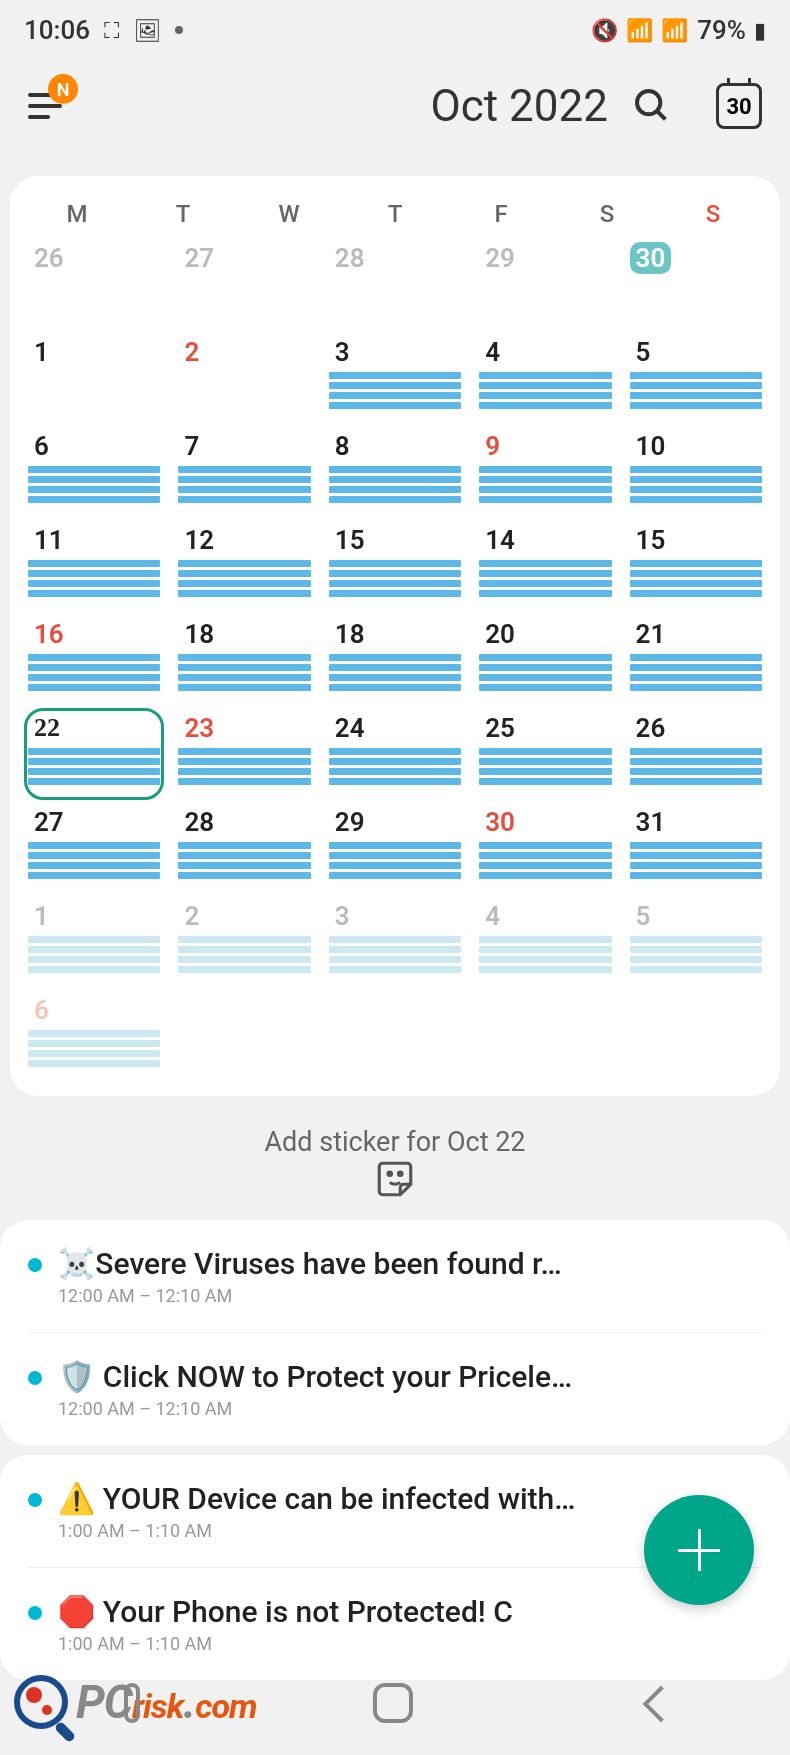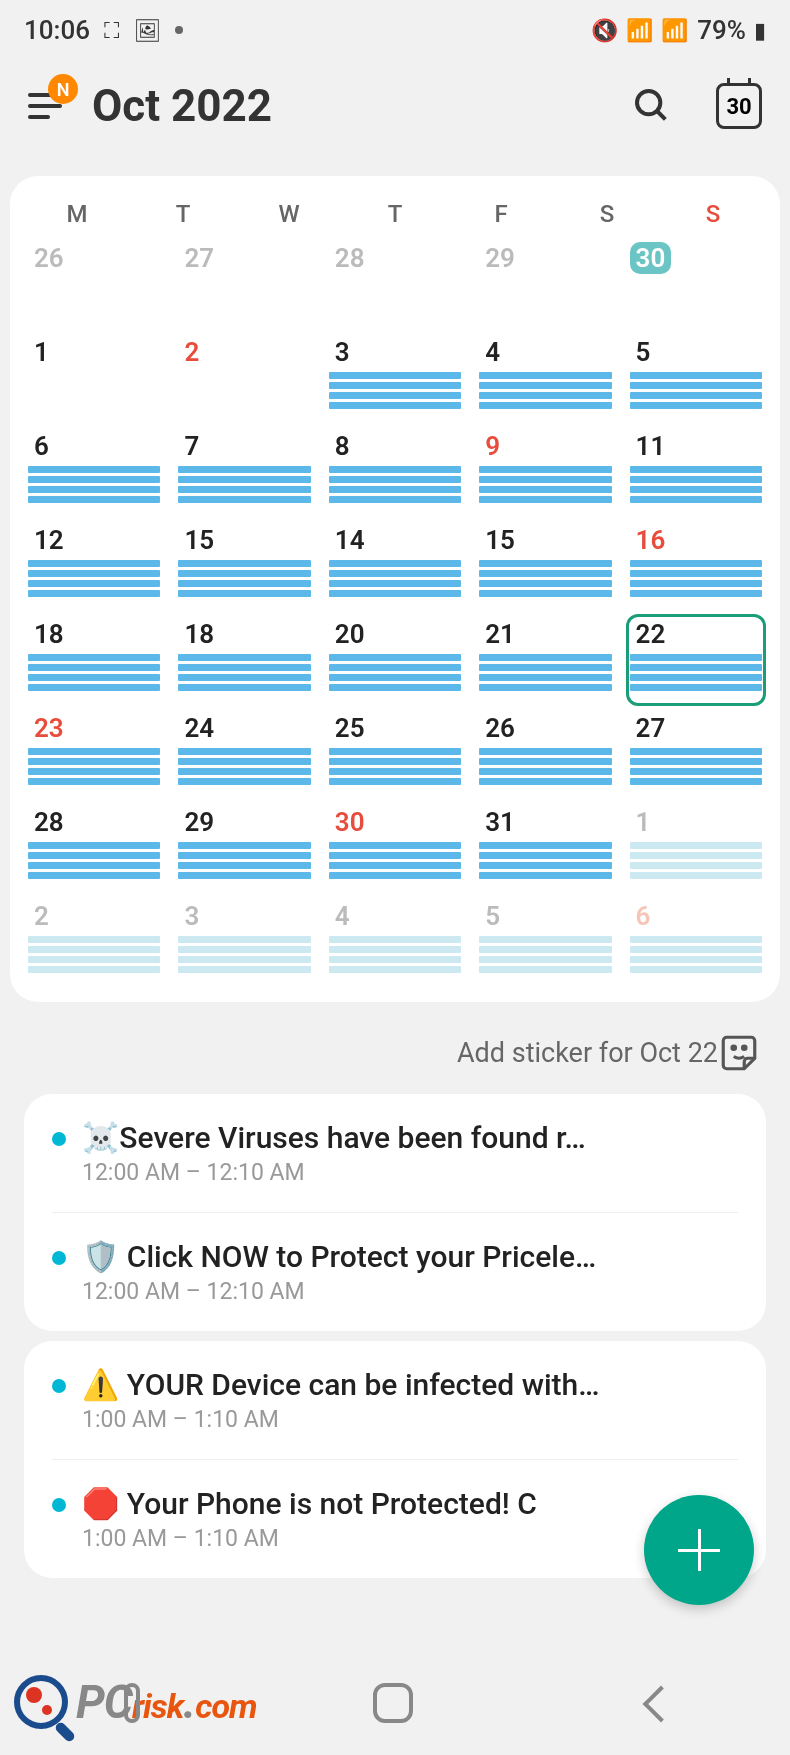--- a/index.html
+++ b/index.html
@@ -63,23 +63,24 @@
   color: white;
   border-radius: 50%;
   display: flex;
   align-items: center;
   justify-content: center;
   font-size: 18px;
   font-weight: 600;
 }
 .month-title {
   font-size: 44px;
-  font-weight: 700;
+  font-weight: 400;
   color: #333;
   flex: 1;
+  text-align: right;
 }
 .search-icon-svg { width: 40px; height: 40px; cursor: pointer; margin-right: 20px; }
 .today-icon {
   width: 46px;
   height: 46px;
   border: 3px solid #333;
   border-radius: 8px;
   display: flex;
   align-items: center;
   justify-content: center;
@@ -139,54 +140,56 @@
 .day-cell.prev .day-num, .day-cell.next .day-num { color: #bbb; }
 .day-cell.sunday .day-num { color: #e74c3c; }
 .day-cell.next.sunday .day-num { color: #f5c6b8; }
 .day-cell.today .day-num {
   background: #6cc5c5;
   color: white;
   border-radius: 10px;
 }
 .day-cell.selected {
   border: 3px solid #1a9e7a;
-  border-radius: 12px;
+  border-radius: 19px;
   padding: 1px 1px 7px;
+  font-family: Liberation Serif, serif;
 }
 .event-bars {
   margin-top: 4px;
   display: flex;
   flex-direction: column;
   gap: 3px;
 }
 .event-bar {
   height: 7px;
   background: #5bb8e8;
   border-radius: 1px;
 }
 .day-cell.next .event-bar { background: #cce8f0; }
 
 
 .sticker-row {
   display: flex;
-  justify-content: flex-end;
+  justify-content: space-between;
   align-items: center;
   padding: 14px 30px 10px;
   font-size: 27px;
   color: #666;
+  flex-direction: column;
 }
 .sticker-icon-svg {
   width: 42px;
   height: 42px;
   cursor: pointer;
 }
 
 
 .event-card {
-  margin: 10px 24px;
+  margin: 10px 0;
   background: white;
   border-radius: 28px;
   padding: 0 28px;
 }
 .event-item {
   display: flex;
   align-items: flex-start;
   gap: 16px;
   padding: 26px 0;
   border-bottom: 1px solid #eee;
@@ -203,21 +206,21 @@
 .event-content { flex: 1; min-width: 0; }
 .event-title {
   font-size: 30px;
   font-weight: 500;
   color: #222;
   white-space: nowrap;
   overflow: hidden;
   text-overflow: ellipsis;
 }
 .event-time {
-  font-size: 23px;
+  font-size: 18px;
   color: #999;
   margin-top: 4px;
 }
 
 
 .fab {
   position: absolute;
   bottom: 150px;
   right: 36px;
   width: 110px;
@@ -405,20 +408,26 @@
           <div class="event-bar"></div>
           <div class="event-bar"></div>
         </div></div>
       <div class="day-cell"><span class="day-num">8</span><div class="event-bars">
           <div class="event-bar"></div>
           <div class="event-bar"></div>
           <div class="event-bar"></div>
           <div class="event-bar"></div>
         </div></div>
       <div class="day-cell sunday"><span class="day-num">9</span><div class="event-bars">
+          <div class="event-bar"></div>
+          <div class="event-bar"></div>
+          <div class="event-bar"></div>
+          <div class="event-bar"></div>
+        </div></div>
+      <div class="day-cell"><span class="day-num">10</span><div class="event-bars">
           <div class="event-bar"></div>
           <div class="event-bar"></div>
           <div class="event-bar"></div>
           <div class="event-bar"></div>
         </div></div>
       <div class="day-cell"><span class="day-num">11</span><div class="event-bars">
           <div class="event-bar"></div>
           <div class="event-bar"></div>
           <div class="event-bar"></div>
           <div class="event-bar"></div>

